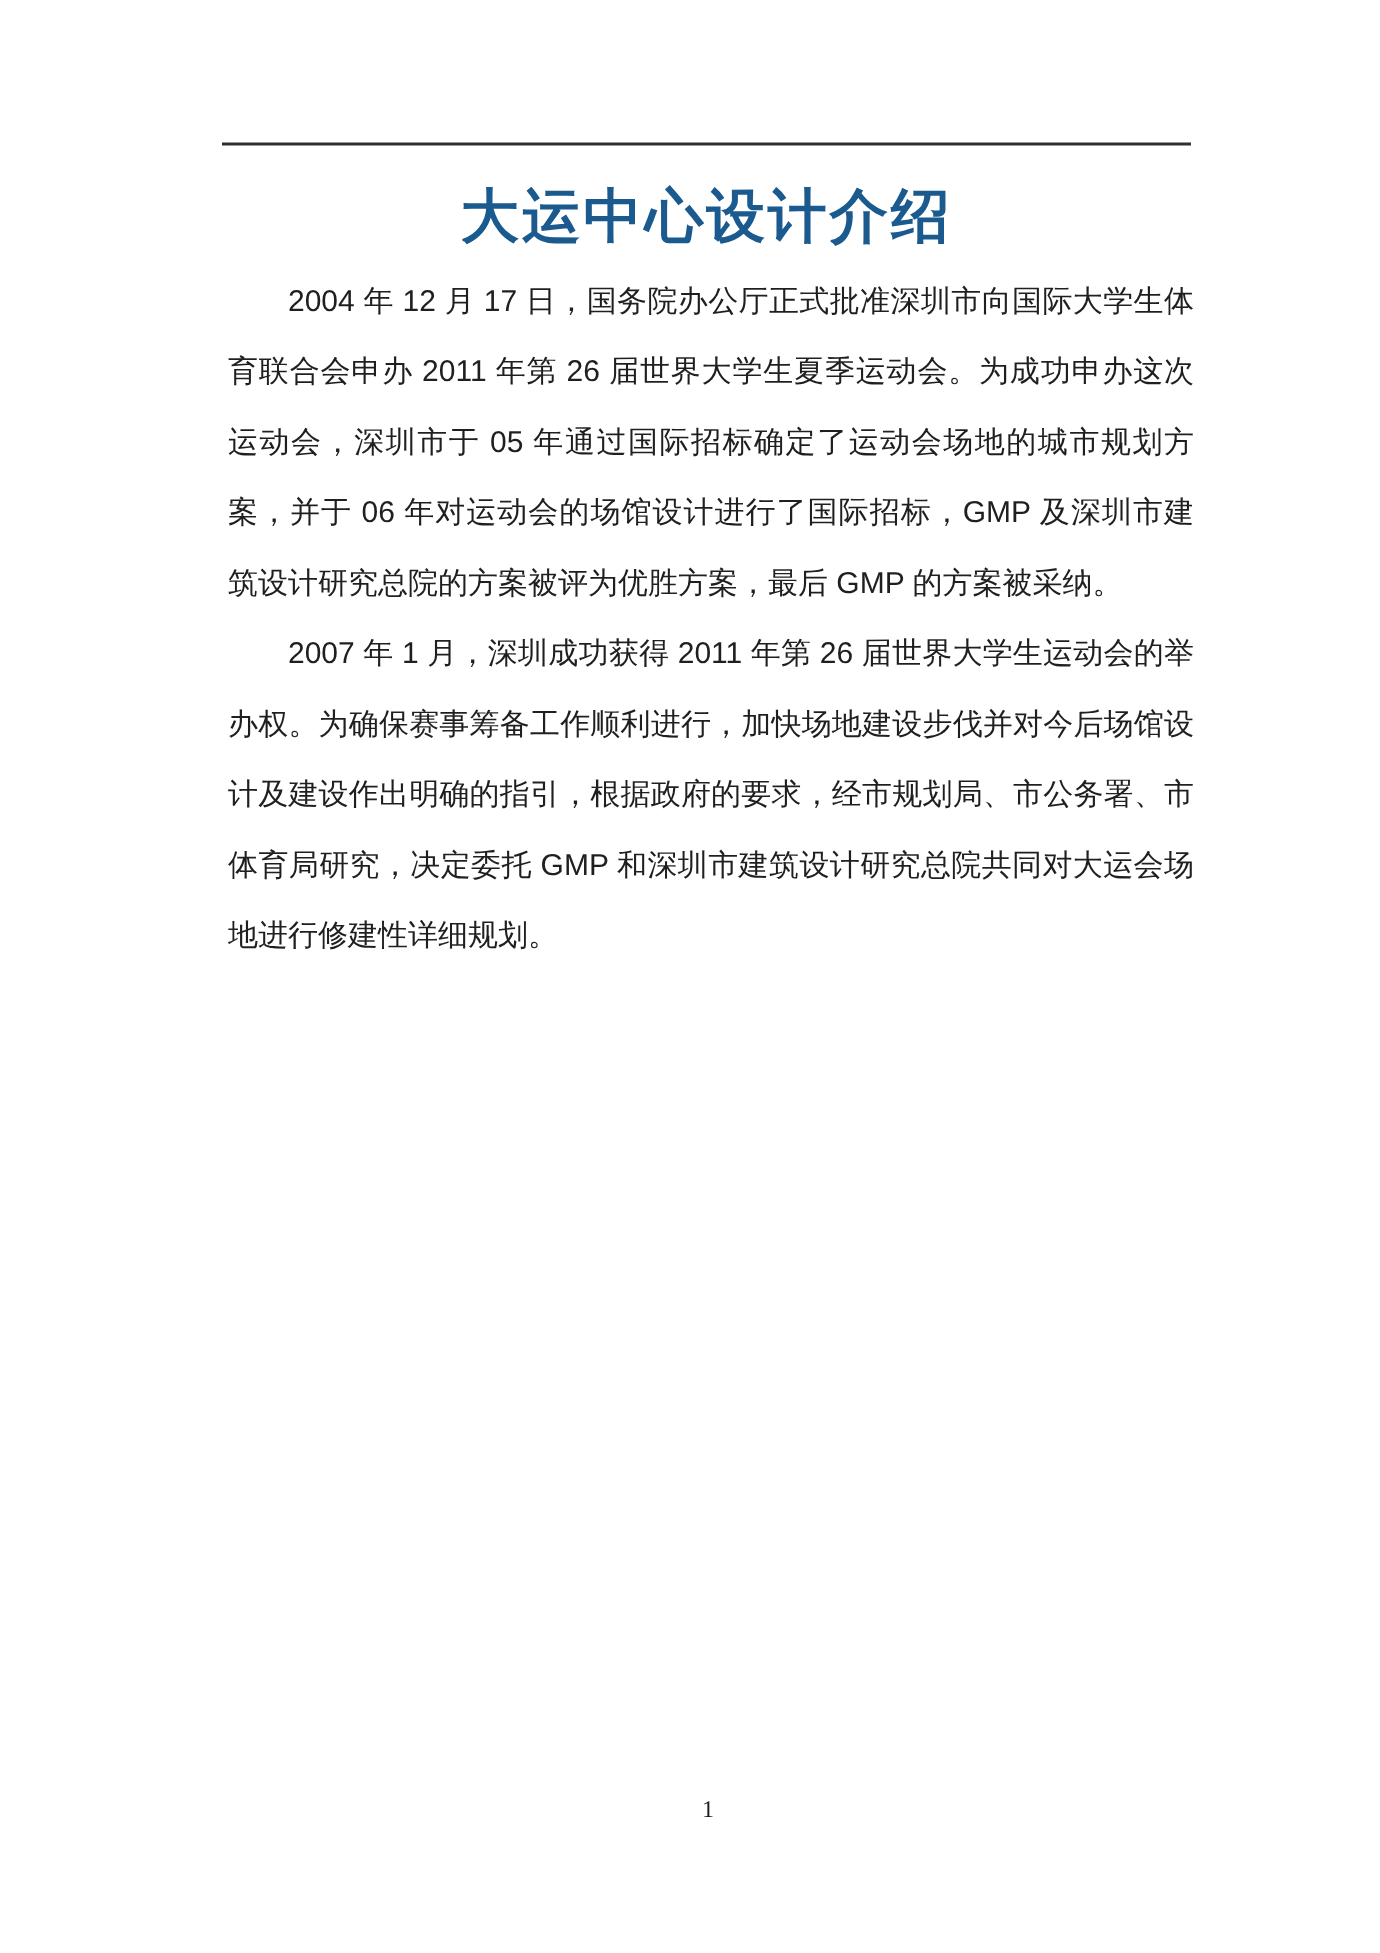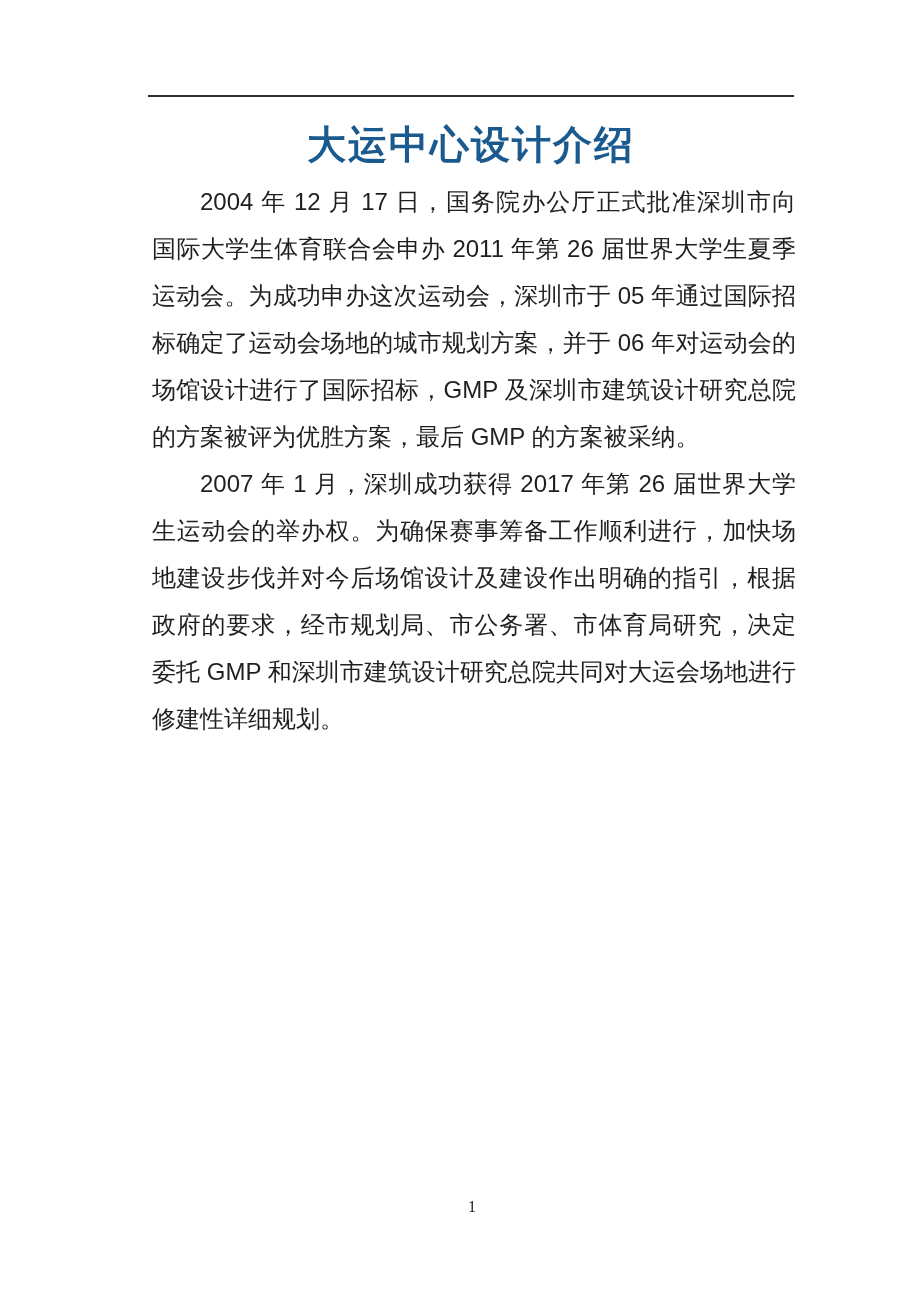--- a/index.html
+++ b/index.html
@@ -39,21 +39,21 @@
     line-height: 58px;
     color: #1b5a8e;
     letter-spacing: 2px;
   }
   .body-text {
     position: absolute;
     left: 140px;
     top: 166px;
     width: 644px;
     font-family: "Liberation Sans", sans-serif;
-    font-size: 24px;
+    font-size: 20px;
     line-height: 47px;
     color: #1f1f1f;
     text-align: justify;
   }
   .body-text p {
     text-indent: 2em;
     margin: 0;
     word-break: break-all;
   }
   .page-number {
@@ -71,18 +71,18 @@
 <body>
 
 <div class="page">
 
   <div class="header-rule"></div>
 
   <h1 class="doc-title">大运中心设计介绍</h1>
 
   <div class="body-text">
     <p>2004 年 12 月 17 日，国务院办公厅正式批准深圳市向国际大学生体育联合会申办 2011 年第 26 届世界大学生夏季运动会。为成功申办这次运动会，深圳市于 05 年通过国际招标确定了运动会场地的城市规划方案，并于 06 年对运动会的场馆设计进行了国际招标，GMP 及深圳市建筑设计研究总院的方案被评为优胜方案，最后 GMP 的方案被采纳。</p>
-    <p>2007 年 1 月，深圳成功获得 2017 年第 26 届世界大学生运动会的举办权。为确保赛事筹备工作顺利进行，加快场地建设步伐并对今后场馆设计及建设作出明确的指引，根据政府的要求，经市规划局、市公务署、市体育局研究，决定委托 GMP 和深圳市建筑设计研究总院共同对大运会场地进行修建性详细规划。</p>
+    <p>2007 年 1 月，深圳成功获得 2011 年第 26 届世界大学生运动会的举办权。为确保赛事筹备工作顺利进行，加快场地建设步伐并对今后场馆设计及建设作出明确的指引，根据政府的要求，经市规划局、市公务署、市体育局研究，决定委托 GMP 和深圳市建筑设计研究总院共同对大运会场地进行修建性详细规划。</p>
   </div>
 
   <div class="page-number">1</div>
 
 </div>
 
 </body></html>

